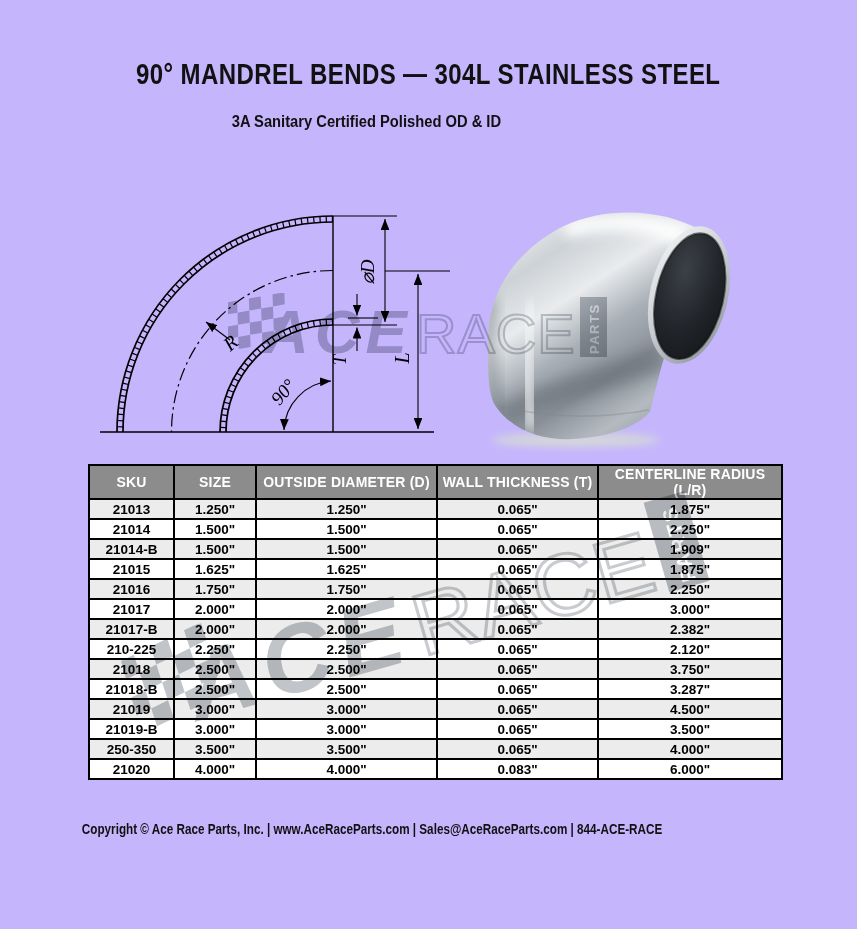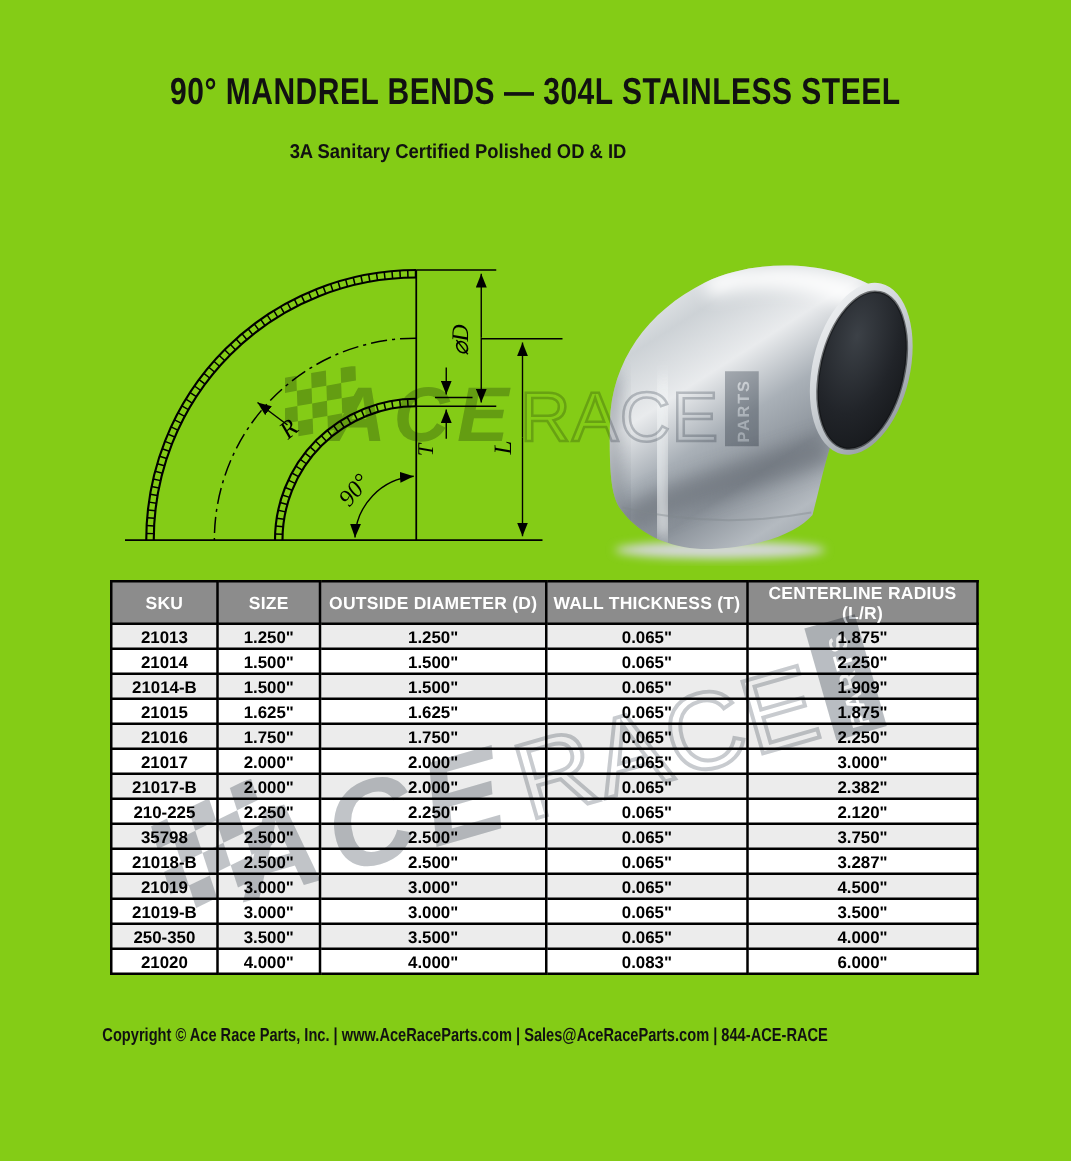--- a/index.html
+++ b/index.html
@@ -1,18 +1,18 @@
 <!DOCTYPE html>
 <html><head>
 <meta charset="utf-8">
 <style>
   html,body{margin:0;padding:0;}
   body{width:857px;height:929px;background:#ffffff;overflow:hidden;
        font-family:"Liberation Sans",sans-serif;position:relative;}
-  .page{position:absolute;inset:0;background:#84cc16;}
+  .page{position:absolute;inset:0;background:#c4b5fd;}
 
   
   .title-wrap{position:absolute;top:57px;left:0;width:857px;text-align:center;}
   .title-text{display:inline-block;white-space:nowrap;font-weight:bold;font-size:30px;
               color:#111;transform:scaleX(.80);transform-origin:center;letter-spacing:.5px;}
   .subtitle-wrap{position:absolute;top:113px;left:0;width:733px;text-align:center;}
   .subtitle-text{display:inline-block;white-space:nowrap;font-weight:bold;font-size:16px;
               color:#111;transform:scaleX(.92);transform-origin:center;}
 
   
@@ -246,21 +246,21 @@
           <td>2.382"</td>
         </tr>
         <tr>
           <td>210-225</td>
           <td>2.250"</td>
           <td>2.250"</td>
           <td>0.065"</td>
           <td>2.120"</td>
         </tr>
         <tr class="striped">
-          <td>35798</td>
+          <td>21018</td>
           <td>2.500"</td>
           <td>2.500"</td>
           <td>0.065"</td>
           <td>3.750"</td>
         </tr>
         <tr>
           <td>21018-B</td>
           <td>2.500"</td>
           <td>2.500"</td>
           <td>0.065"</td>

